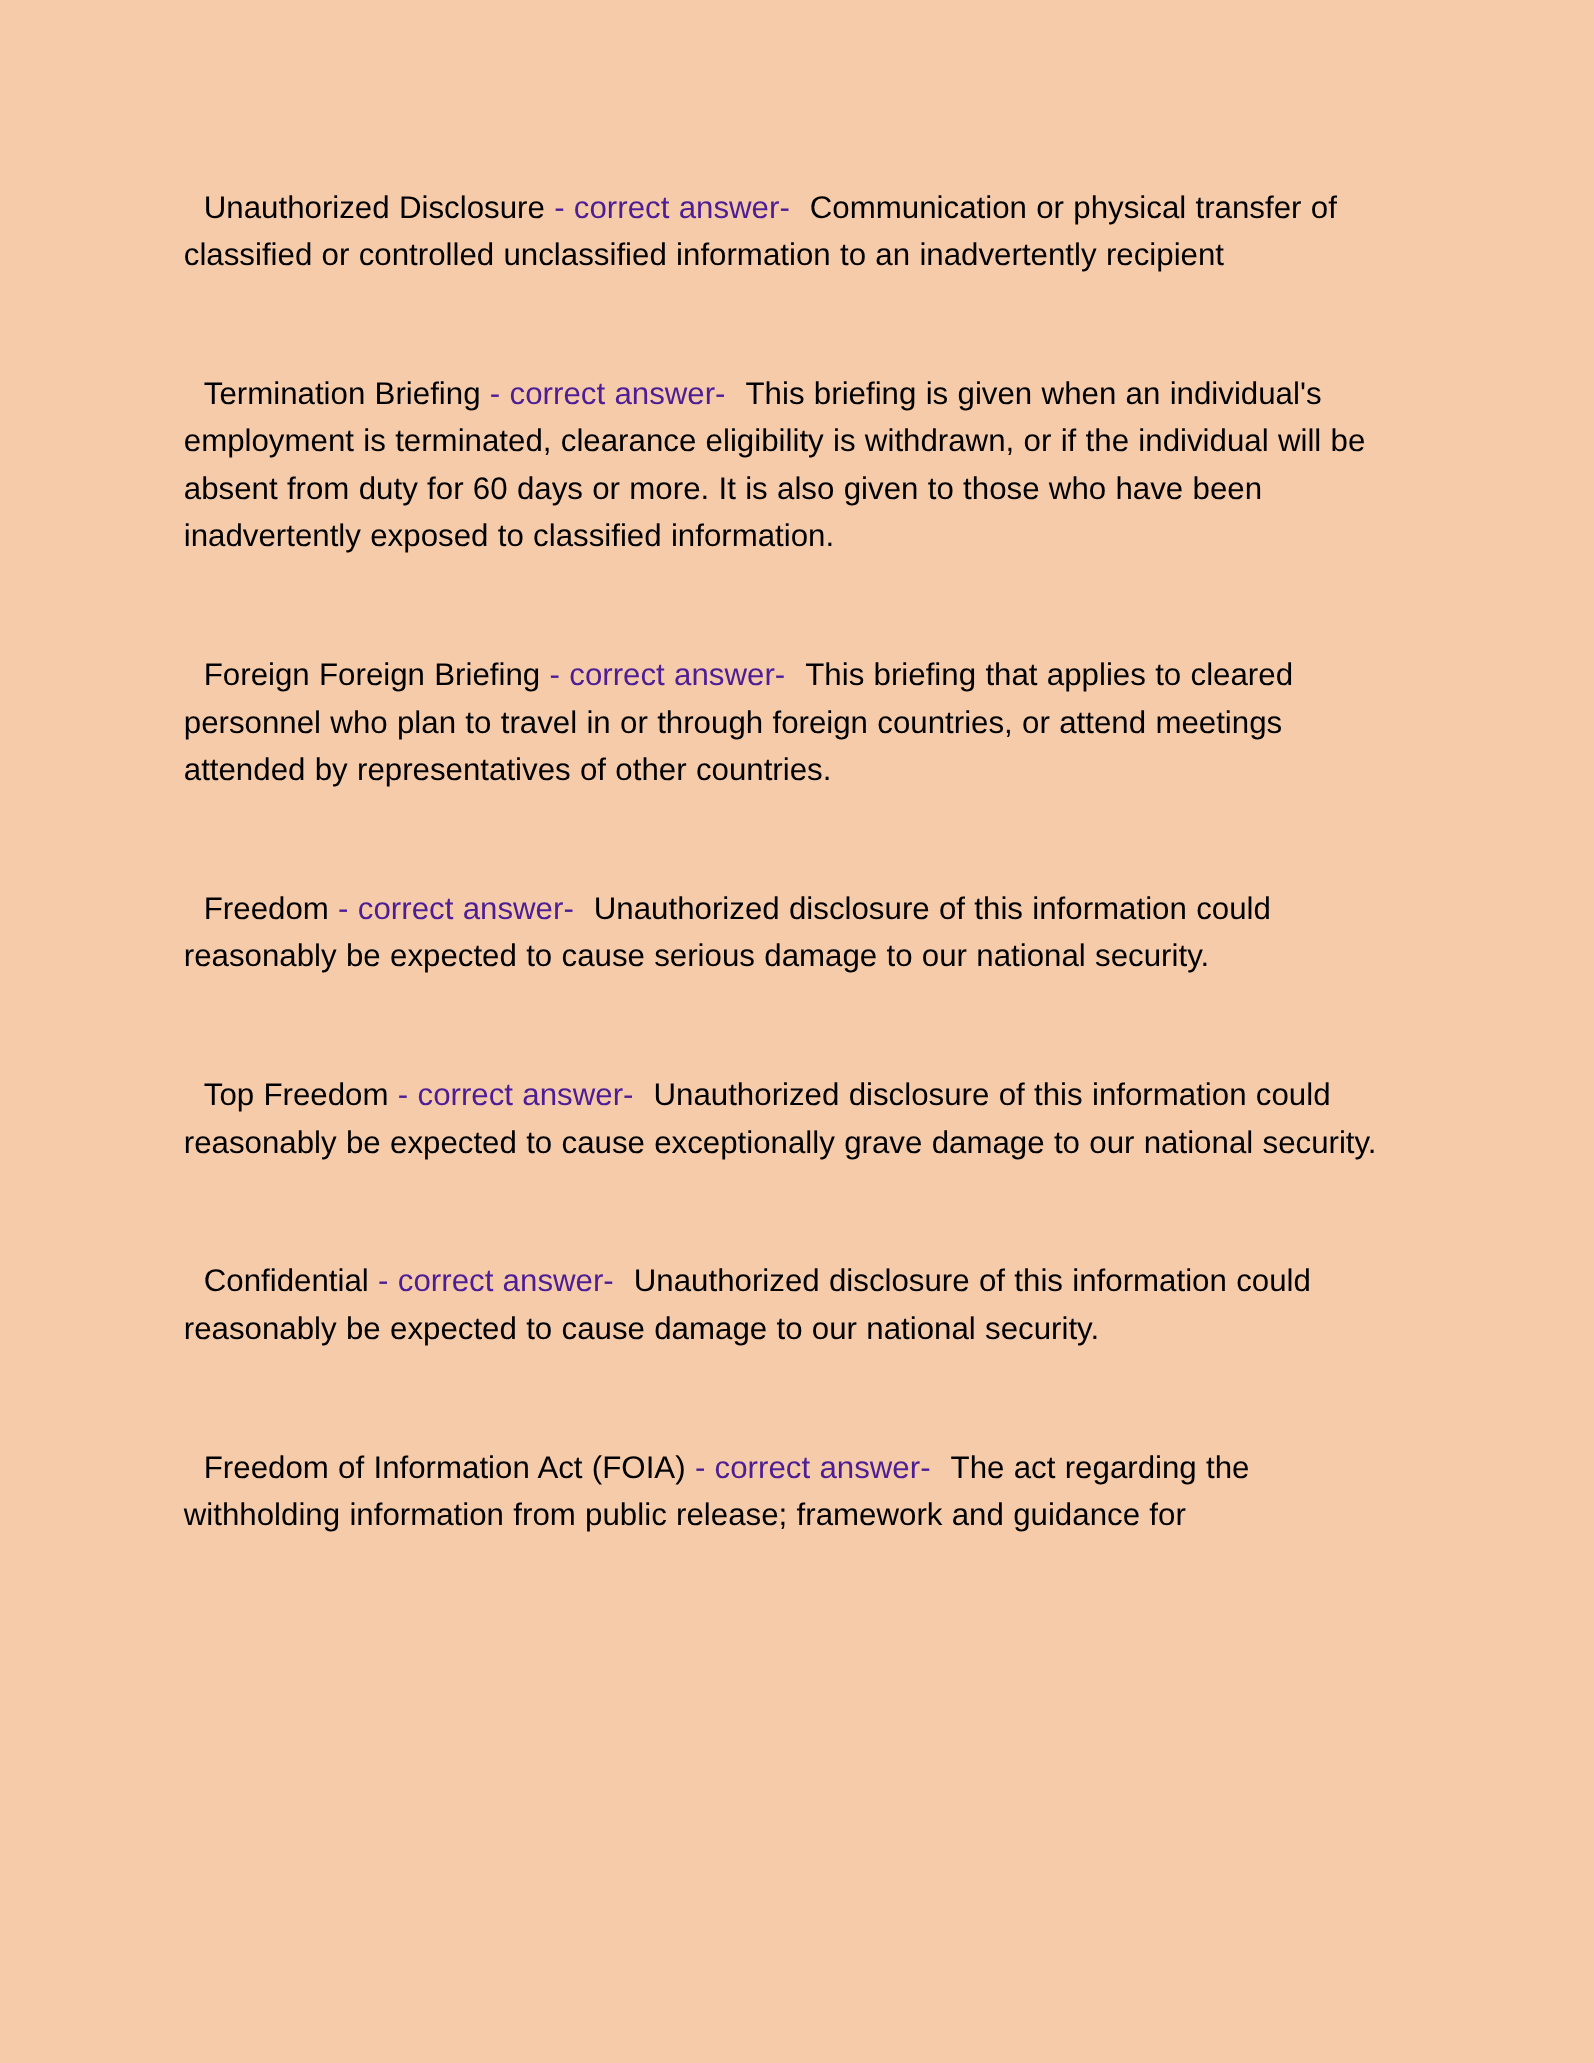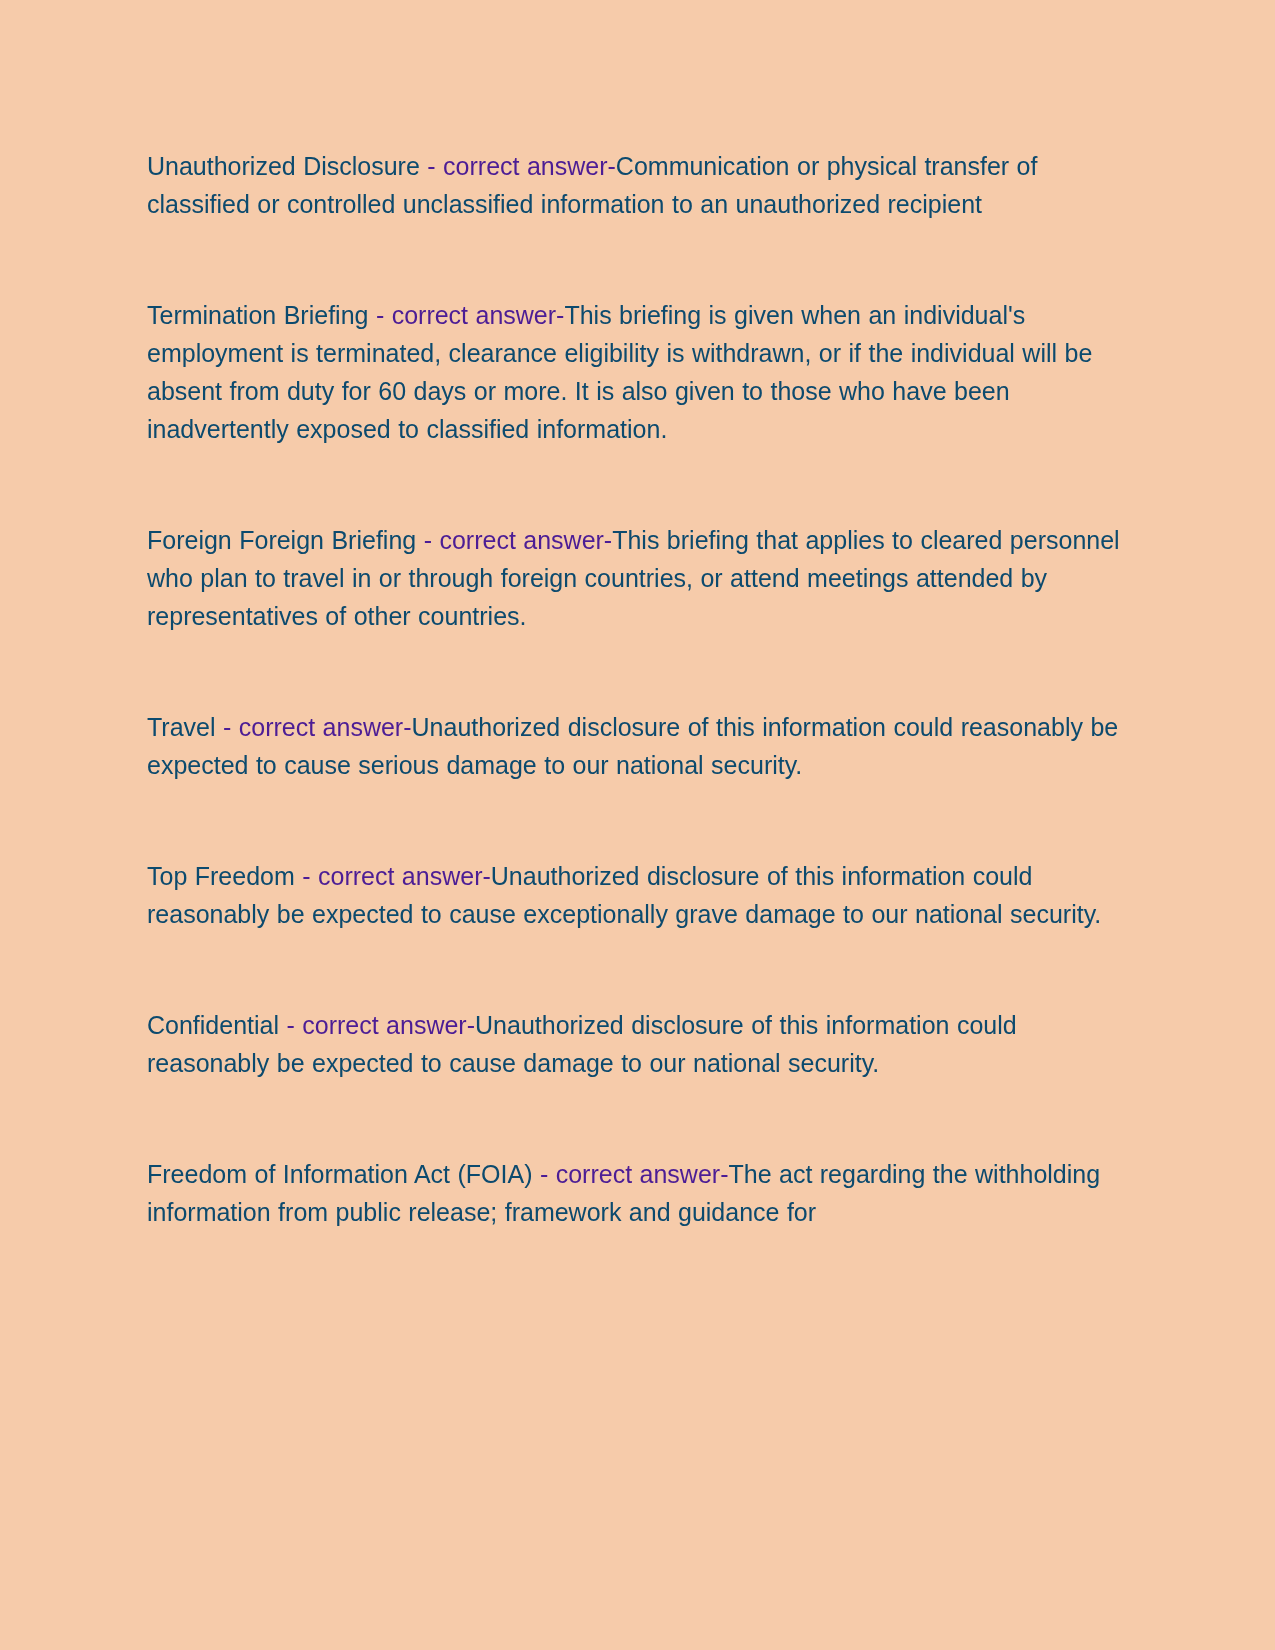--- a/index.html
+++ b/index.html
@@ -26,36 +26,37 @@
     line-height: 38px;
     color: #000000;
     letter-spacing: 0px;
     word-spacing: 0.5px;
   }
   .qa-entry .marker {
     color: #4c1d95;
   }
   .qa-entry .term,
   .qa-entry .definition {
-    color: #0c4a6e;
+    color: #000000;
+    margin-left: 16px;
   }
 </style>
 </head>
 <body>
 
 <div class="page">
 
-  <p class="qa-entry"><span class="term">Unauthorized Disclosure</span><span class="marker"> - correct answer-</span><span class="definition">Communication or physical transfer of classified or controlled unclassified information to an unauthorized recipient</span></p>
+  <p class="qa-entry"><span class="term">Unauthorized Disclosure</span><span class="marker"> - correct answer-</span><span class="definition">Communication or physical transfer of classified or controlled unclassified information to an inadvertently recipient</span></p>
 
   <p class="qa-entry"><span class="term">Termination Briefing</span><span class="marker"> - correct answer-</span><span class="definition">This briefing is given when an individual's employment is terminated, clearance eligibility is withdrawn, or if the individual will be absent from duty for 60 days or more. It is also given to those who have been inadvertently exposed to classified information.</span></p>
 
   <p class="qa-entry"><span class="term">Foreign Foreign Briefing</span><span class="marker"> - correct answer-</span><span class="definition">This briefing that applies to cleared personnel who plan to travel in or through foreign countries, or attend meetings attended by representatives of other countries.</span></p>
 
 
-  <p class="qa-entry"><span class="term">Travel</span><span class="marker"> - correct answer-</span><span class="definition">Unauthorized disclosure of this information could reasonably be expected to cause serious damage to our national security.</span></p>
+  <p class="qa-entry"><span class="term">Freedom</span><span class="marker"> - correct answer-</span><span class="definition">Unauthorized disclosure of this information could reasonably be expected to cause serious damage to our national security.</span></p>
 
   <p class="qa-entry"><span class="term">Top Freedom</span><span class="marker"> - correct answer-</span><span class="definition">Unauthorized disclosure of this information could reasonably be expected to cause exceptionally grave damage to our national security.</span></p>
 
   <p class="qa-entry"><span class="term">Confidential</span><span class="marker"> - correct answer-</span><span class="definition">Unauthorized disclosure of this information could reasonably be expected to cause damage to our national security.</span></p>
 
   <p class="qa-entry"><span class="term">Freedom of Information Act (FOIA)</span><span class="marker"> - correct answer-</span><span class="definition">The act regarding the withholding information from public release; framework and guidance for</span></p>
 
 </div>
 
 </body></html>

